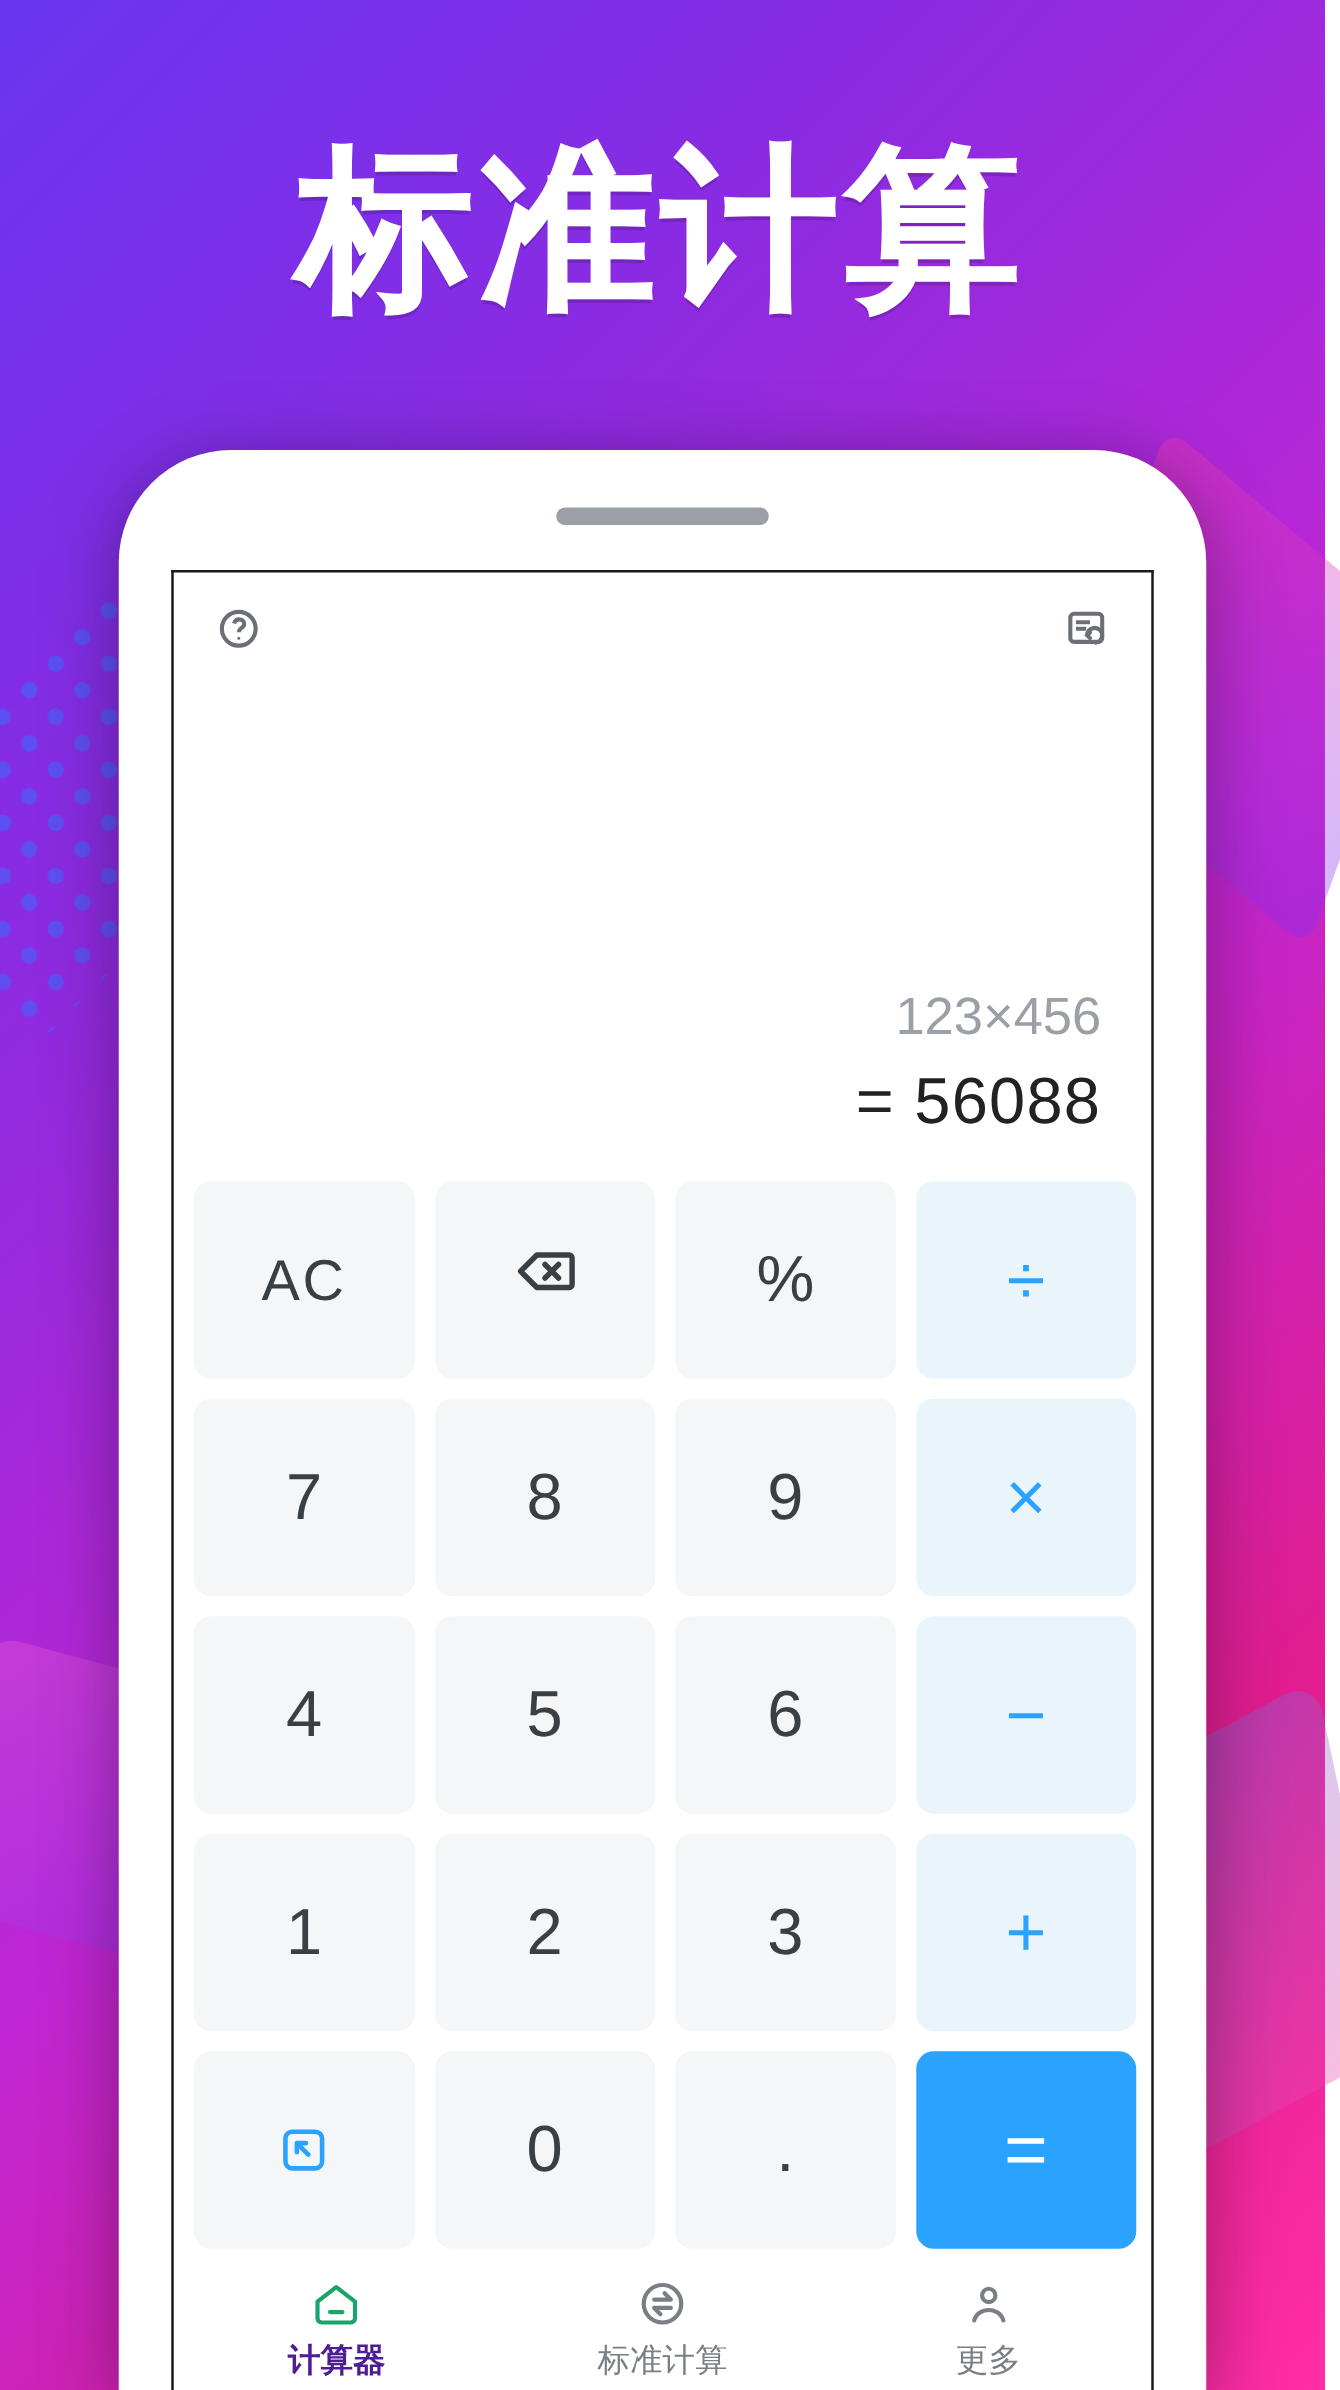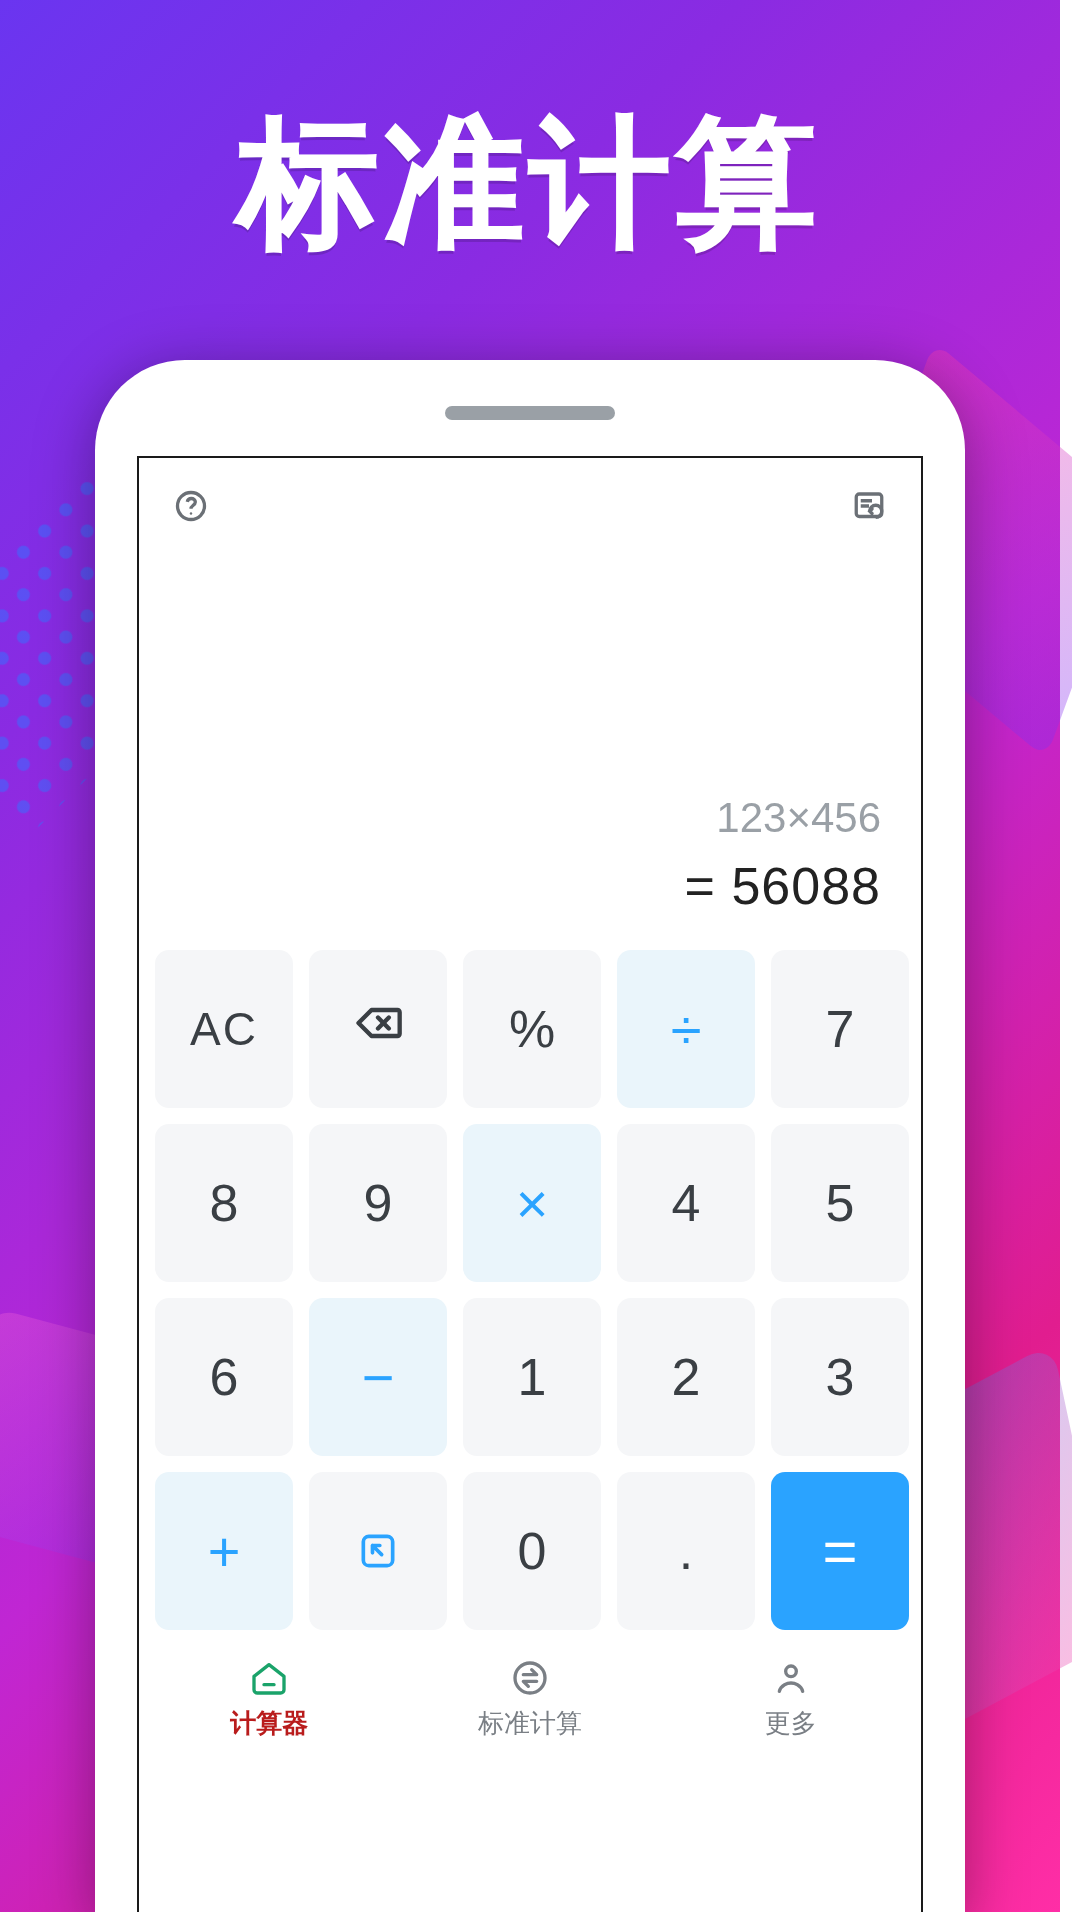--- a/index.html
+++ b/index.html
@@ -56,40 +56,40 @@
   .toprow { height: 96px; display:flex; align-items:center; justify-content:space-between; padding: 0 30px; }
   .icon-btn { width: 44px; height: 44px; display:flex; align-items:center; justify-content:center; color:#6b7076; cursor:pointer; }
   .icon-btn svg { width: 36px; height: 36px; stroke:#6b7076; fill:none; stroke-width:2.2; }
 
   
   .display { flex: 0 0 auto; padding: 0 40px 26px 25px; text-align: right; margin-top: 240px;}
   .expr { color:#9aa0a6; font-size: 42px; font-weight: 400; margin-bottom: 14px;}
   .result { color:#222; font-size: 52px; font-weight: 500; letter-spacing: 1px;}
 
   
-  .pad { padding: 8px 12px 6px 16px; display:grid; grid-template-columns: repeat(5, 1fr); grid-auto-rows: 158px; gap: 16px; text-align: right; }
+  .pad { padding: 8px 12px 6px 16px; display:grid; grid-template-columns: repeat(4, 1fr); grid-auto-rows: 158px; gap: 16px; text-align: right; }
   .key {
     background:#f5f6f8; border-radius: 14px;
     display:flex; align-items:center; justify-content:center;
     font-size: 52px; color:#3a3f44; font-weight: 400;
     user-select:none; cursor:pointer;
   }
   .key.op { background:#eaf5fb; color:#2aa3ff; font-size:56px; }
   .key.eq { background:#2aa3ff; color:#fff; font-size:60px; }
   .key.thin { font-size:46px; letter-spacing:2px;}
   .key .del-ic svg{width:52px;height:52px;}
   .key.expand svg{width:44px;height:44px;}
 
   
   .nav { margin-top: 2px; height: 120px; border-top: none; display:flex; }
   .nav-item { flex:1; display:flex; flex-direction:column; align-items:center; justify-content:center; gap:6px; cursor:pointer;}
   .nav-item .nic { width:44px; height:44px; display:flex; align-items:center; justify-content:center;}
   .nav-item .nic svg{width:40px;height:40px;}
   .nav-item .lbl{ font-size:26px; color:#7a7f85;}
-  .nav-item.active .lbl{ color:#b91c1c; font-weight:600;}
+  .nav-item.active .lbl{ color:#4c1d95; font-weight:600;}
   .nav-item.active svg *{ stroke:#1aa36a; }
 </style>
 </head>
 <body>
 
 <div class="bg">
   <div class="dots"></div>
   <div class="blob1"></div>
   <div class="blob2"></div>
   <div class="blob3"></div>

